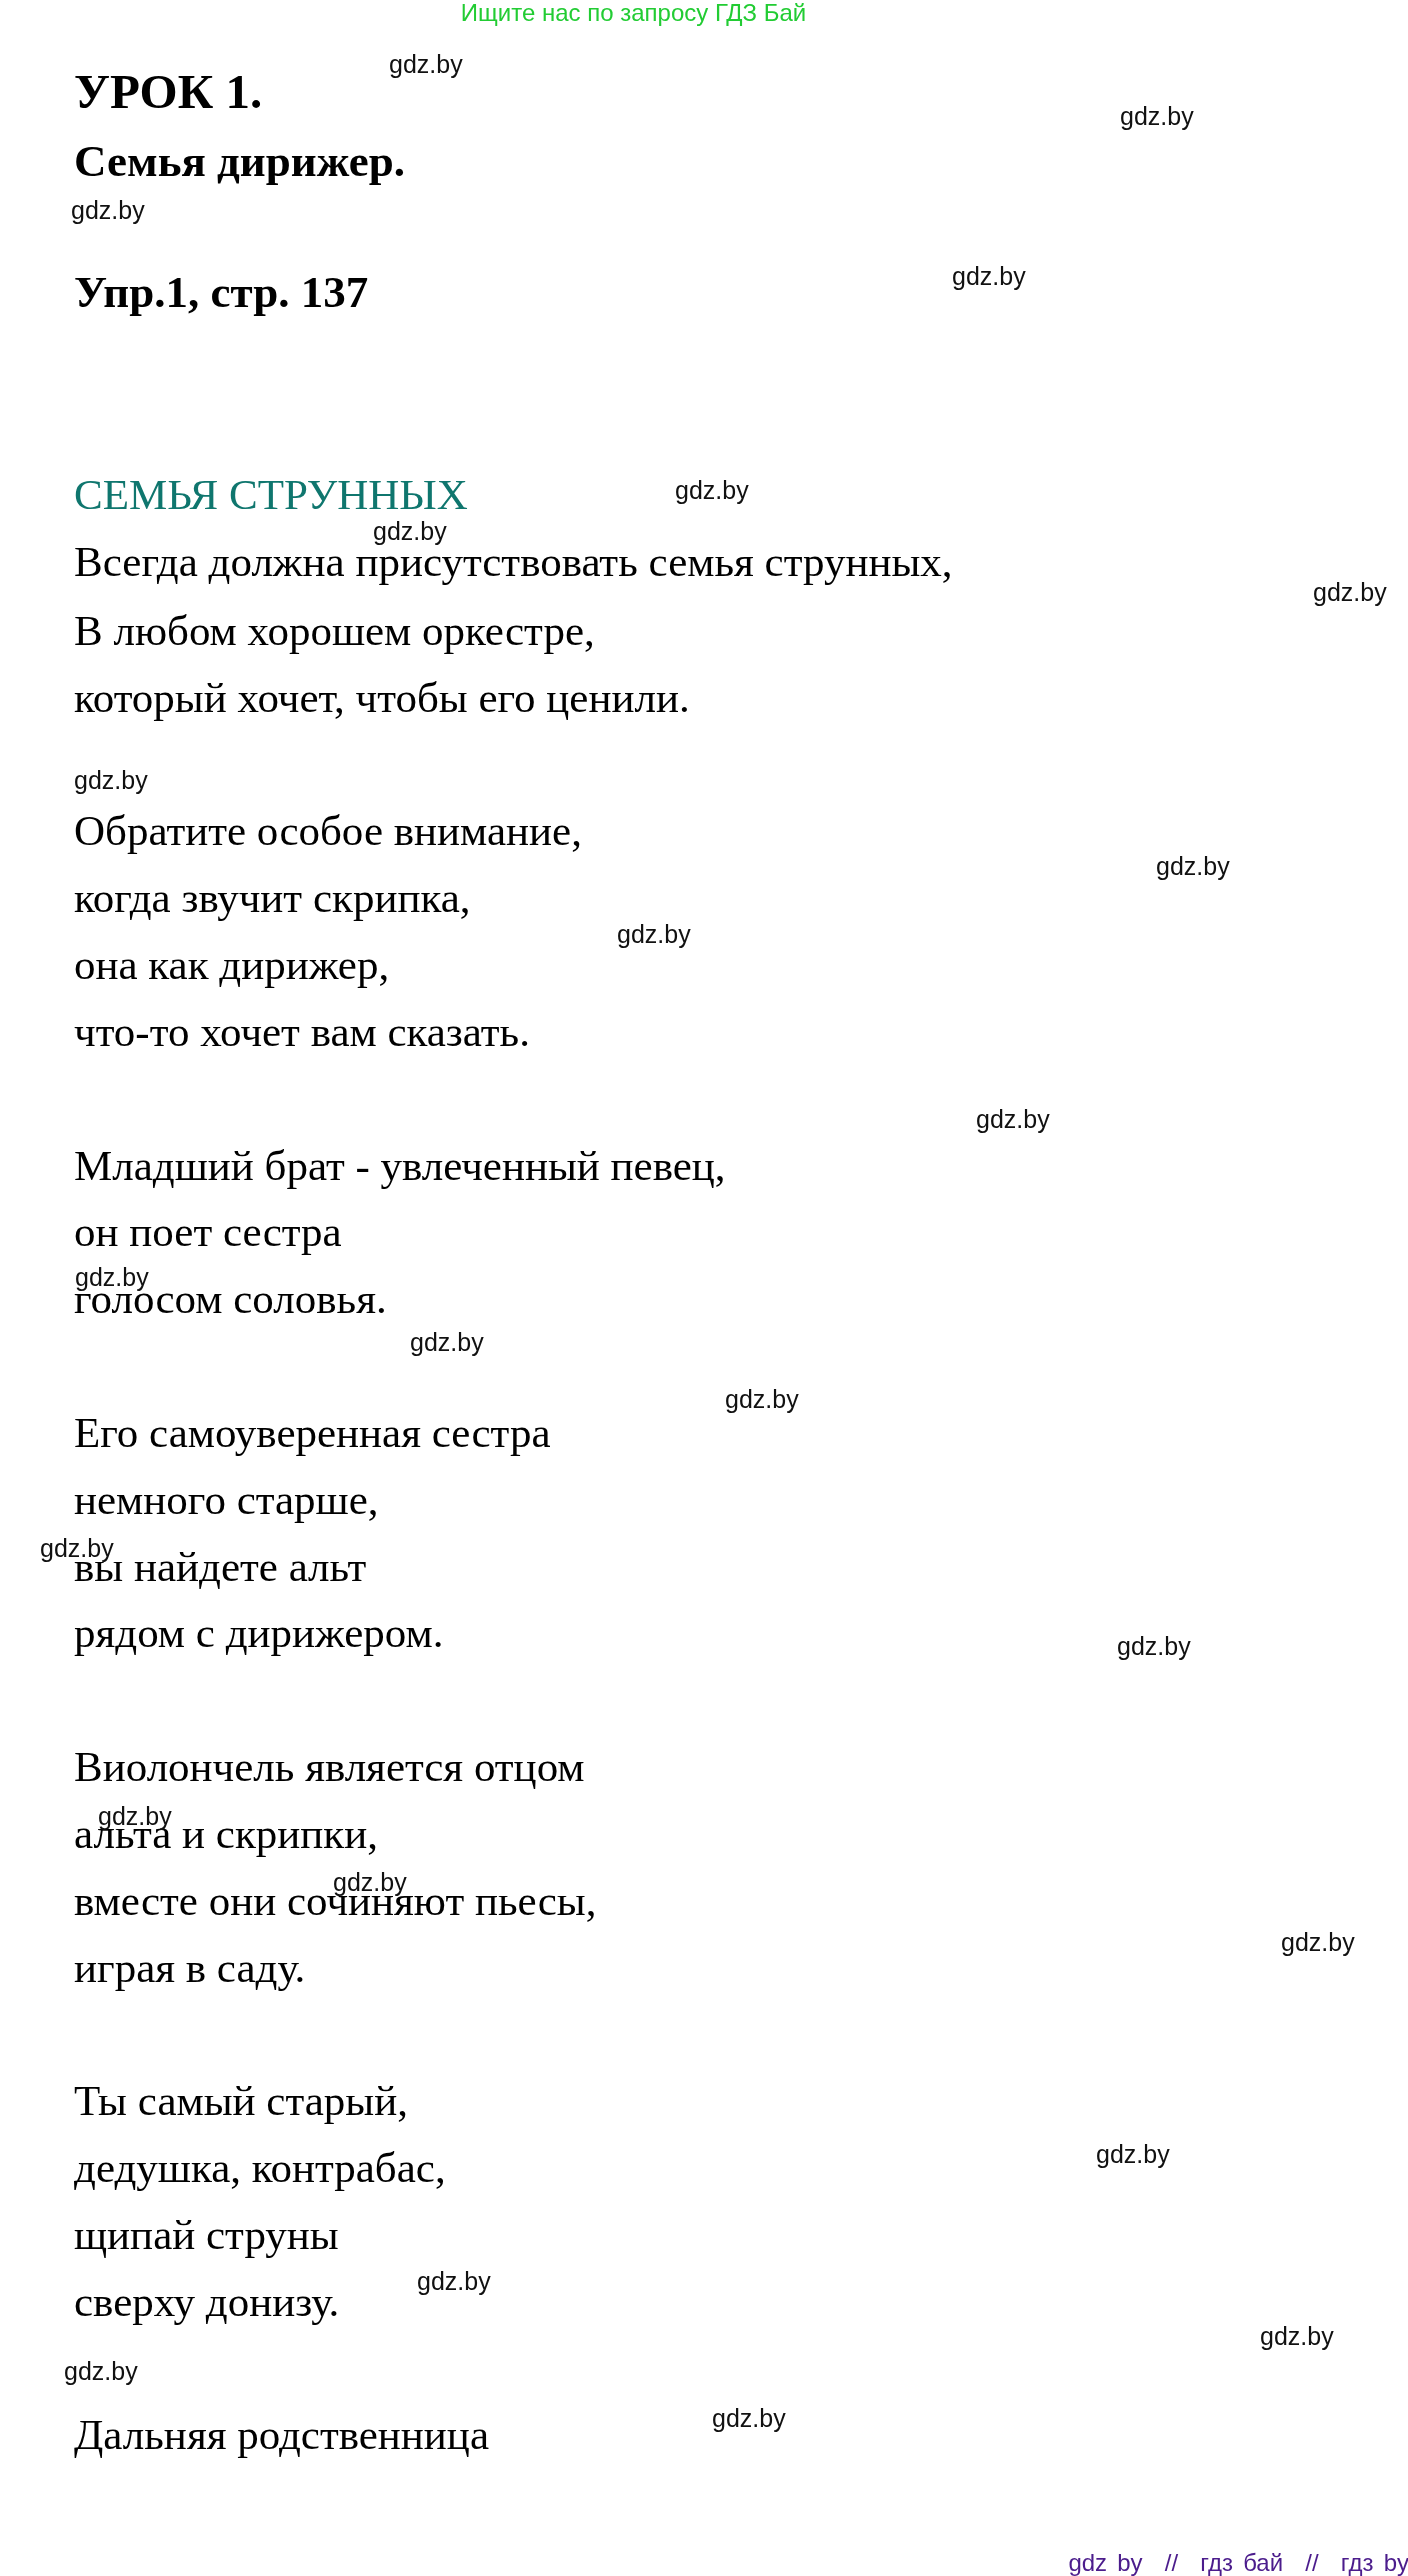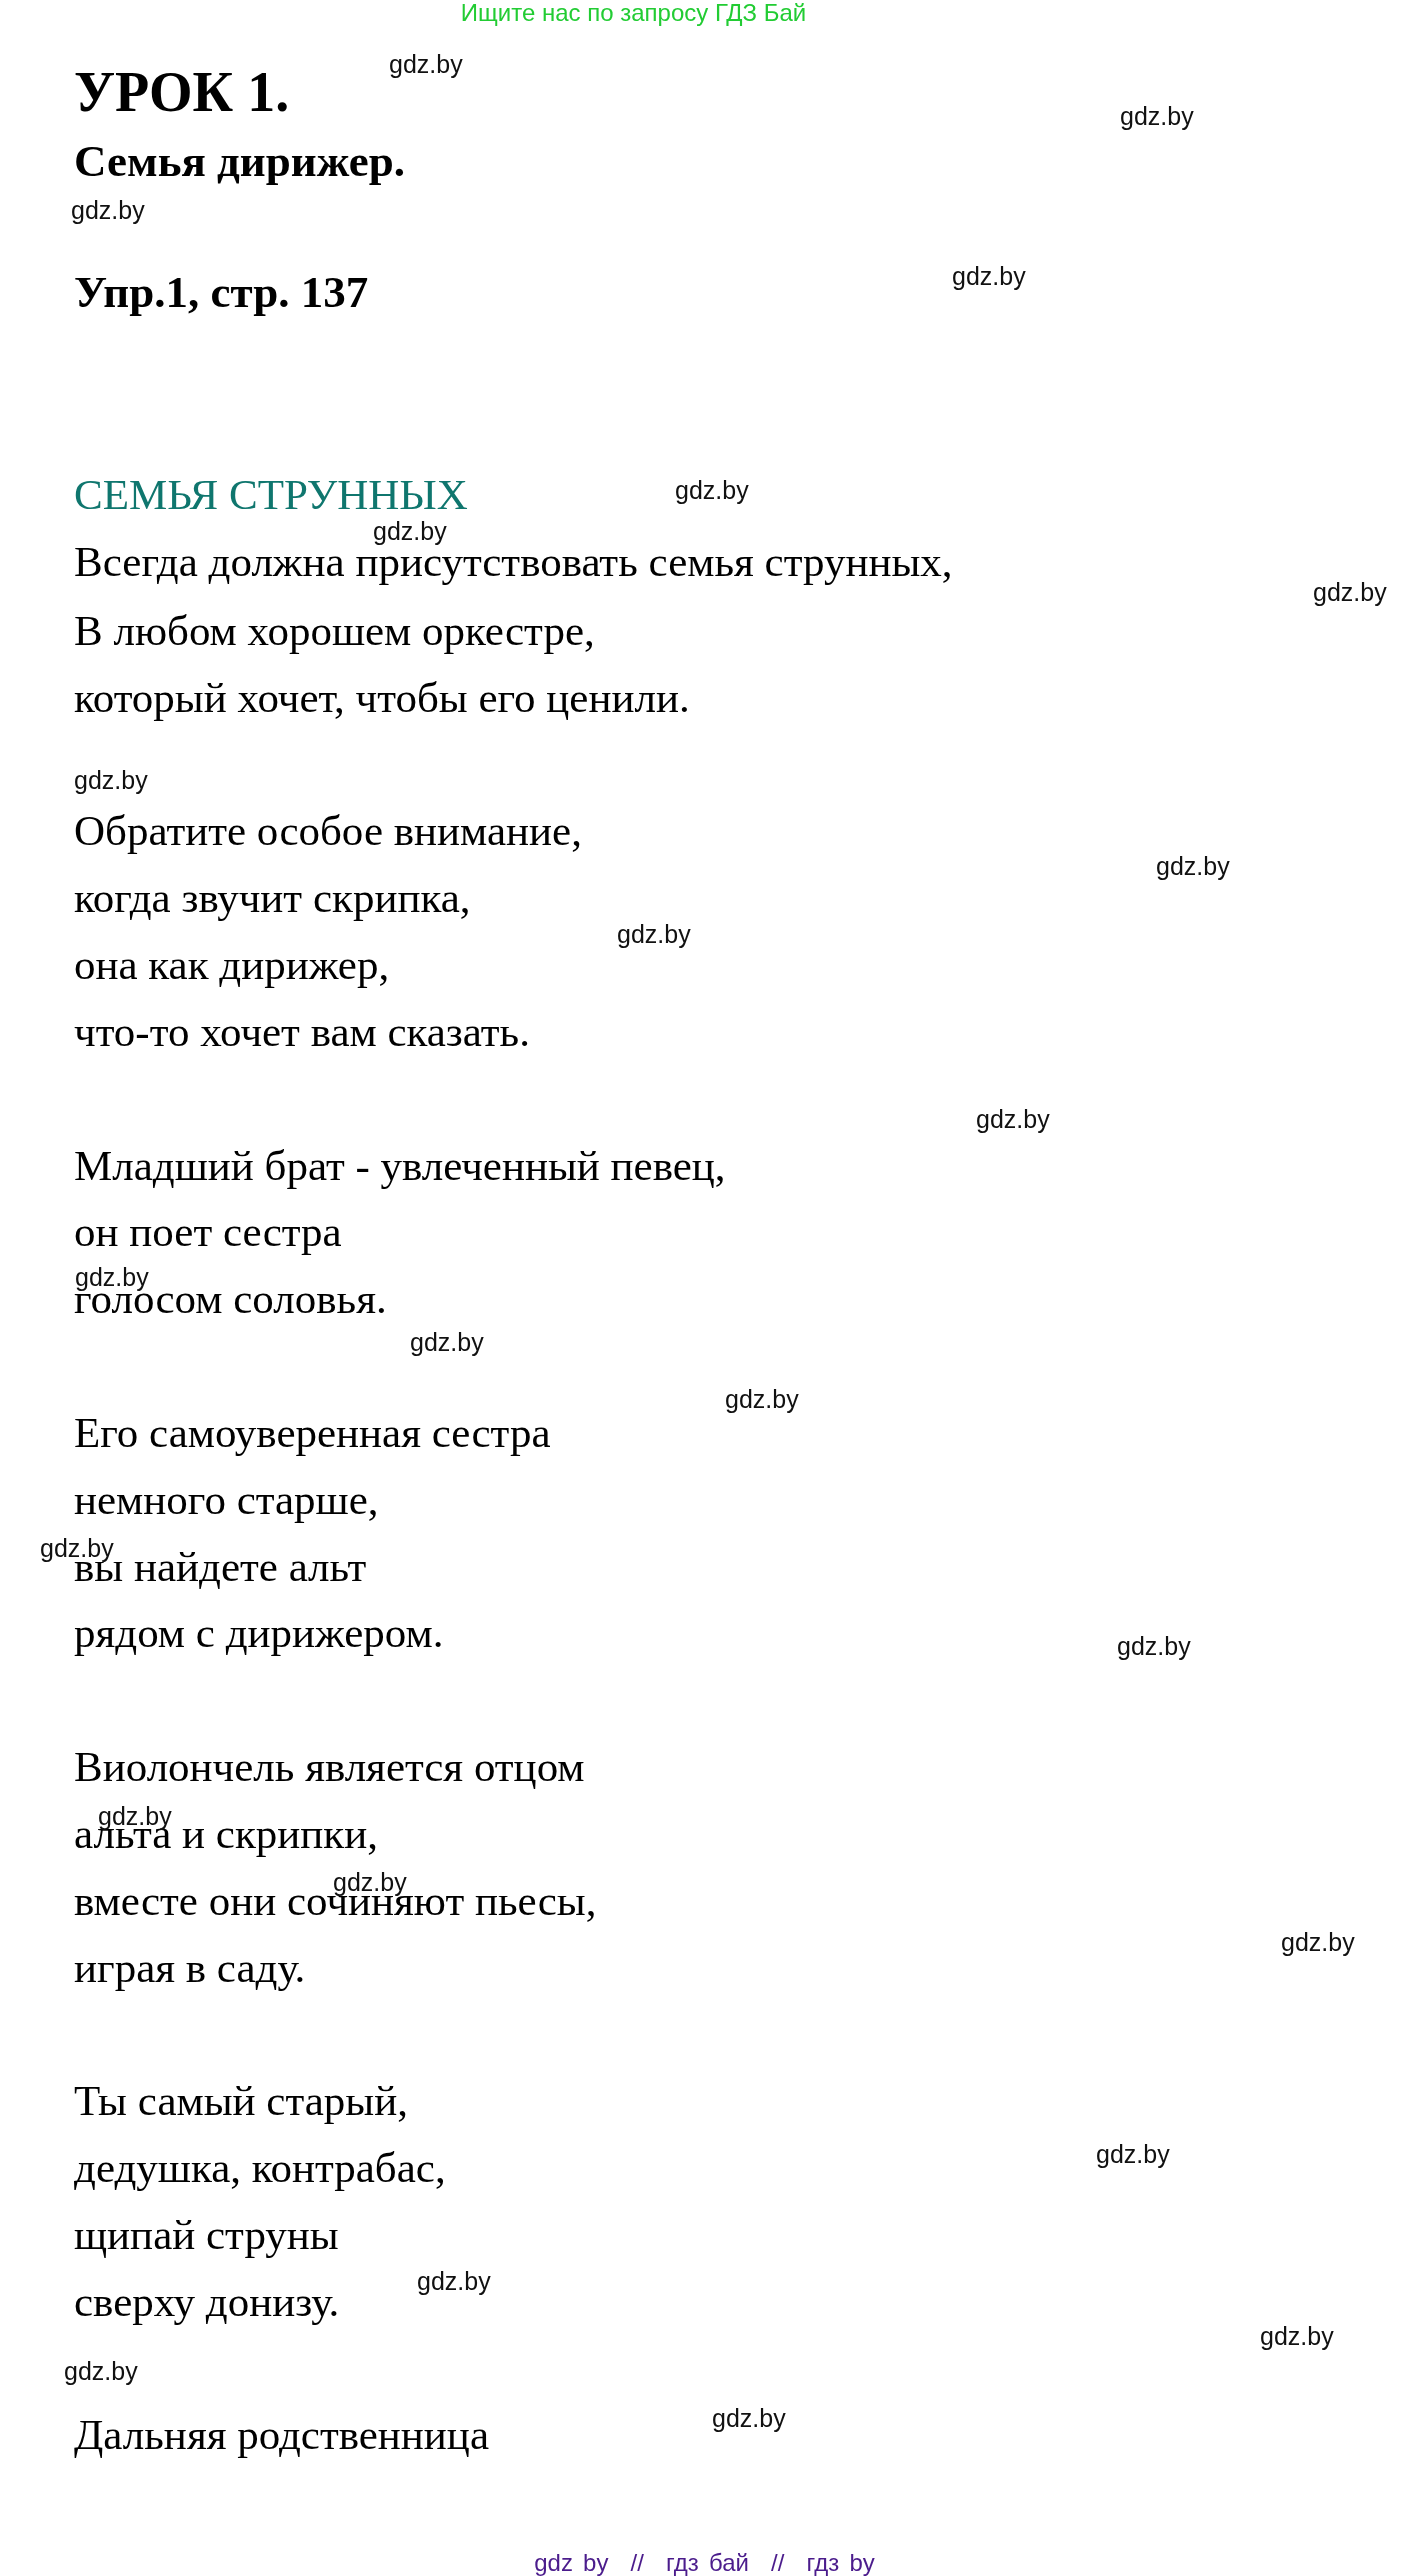--- a/index.html
+++ b/index.html
@@ -4,30 +4,30 @@
 <style>
   html, body { margin: 0; padding: 0; background: #ffffff; }
   body { width: 1409px; height: 2576px; position: relative; overflow: hidden; }
   .abs { position: absolute; white-space: nowrap; }
   .banner {
     position: absolute; top: 0; left: 0; width: 1267px; text-align: center;
     font-family: "Liberation Sans", "DejaVu Sans", sans-serif;
     font-size: 24px; line-height: 26px; color: #22cc33;
   }
   .footer {
-    position: absolute; top: 2550px; left: 0; width: 1409px; text-align: center;
+    position: absolute; top: 2550px; left: 0; width: 1409px; text-align: right;
     font-family: "Liberation Sans", "DejaVu Sans", sans-serif;
     font-size: 24px; line-height: 26px; color: #4b1c8c; word-spacing: 3.5px;
   }
   .footer .sep { margin: 0 12px; }
   .h-lesson, .h-topic, .h-ex {
     font-family: "Liberation Serif", "DejaVu Serif", serif; font-weight: bold;
     color: #000; left: 74px;
   }
-  .h-lesson { top: 66px; font-size: 56px; line-height: 52px; }
+  .h-lesson { top: 66px; font-size: 49px; line-height: 52px; }
   .h-topic  { top: 135px; font-size: 45px; line-height: 52px; }
   .h-ex     { top: 266px; font-size: 45px; line-height: 52px; }
   .instruction {
     position: absolute; left: 74px; top: 333px; width: 1289px;
     font-family: "Liberation Serif", "DejaVu Serif", serif; font-weight: bold;
     font-size: 45px; line-height: 68px; color: #000;
     text-align: justify; text-align-last: left;
   }
   .instruction .line1 { display: block; text-align: justify; text-align-last: justify; }
   .instruction .line2 { display: block; }

